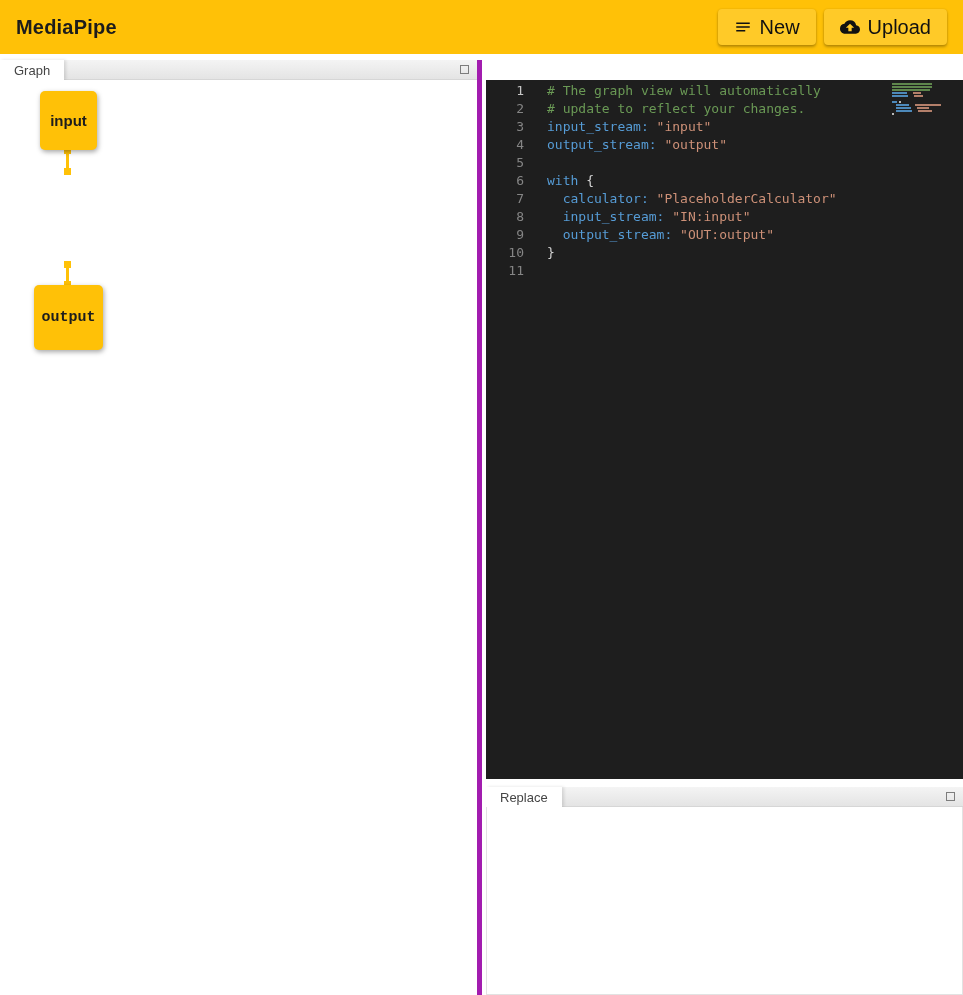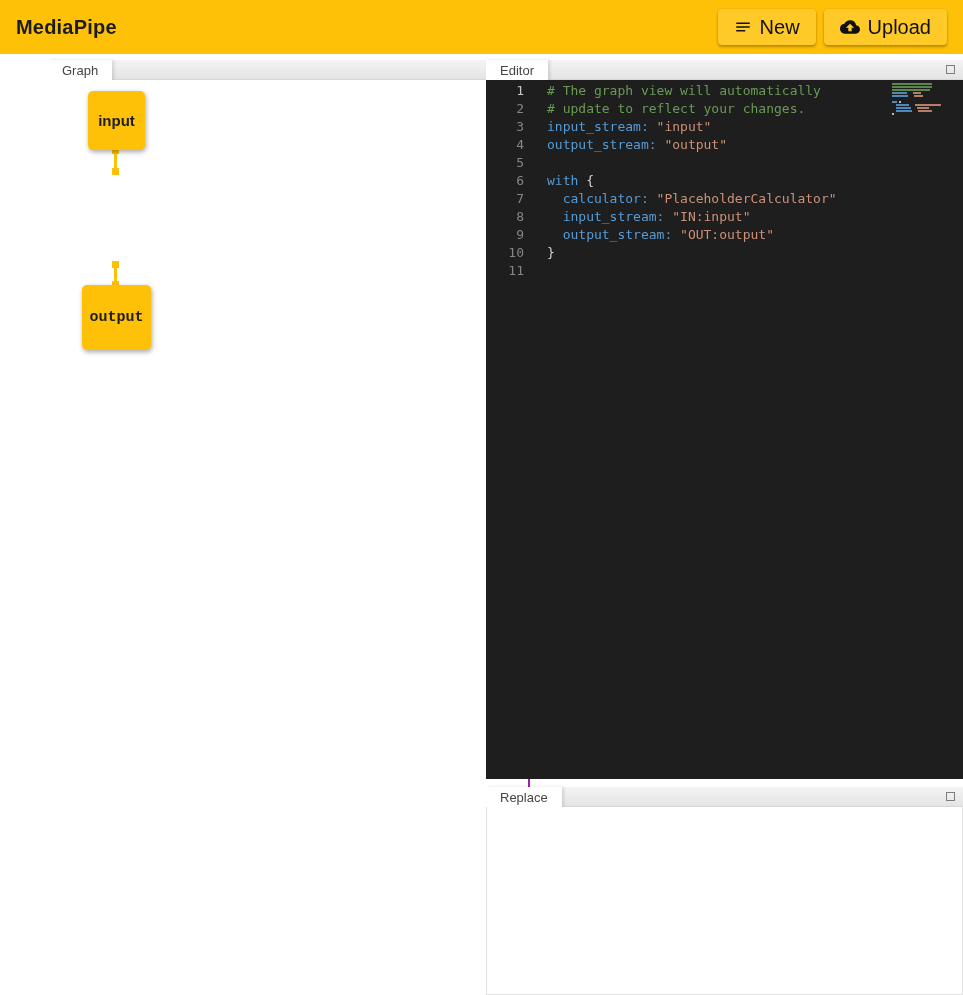--- a/index.html
+++ b/index.html
@@ -13,21 +13,21 @@
   .header-title { font-size:20px; font-weight:bold; color:#1c1c1c; letter-spacing:.2px; }
   .header-actions { margin-left:auto; display:flex; gap:8px; }
   .btn { display:flex; align-items:center; gap:8px; height:36px; padding:0 16px;
          background:var(--btn-bg,#FFCA28); border:none; border-radius:4px;
          font-family:"Liberation Sans", sans-serif; font-size:20px; font-weight:500; color:#111;
          box-shadow:0 2px 3px rgba(0,0,0,.28), 0 0 2px rgba(0,0,0,.12); cursor:pointer; }
   .btn svg { display:block; }
 
   
   .panel { position:absolute; background:#fff; }
-  .panel-graph    { left:0;     top:60px;  width:482px; height:935px; border-right:2px solid #a21caf;margin-left:48px; }
+  .panel-graph    { left:0;     top:60px;  width:482px; height:935px; border-right:5px solid #a21caf; }
   .panel-editor   { left:486px; top:60px;  width:477px; height:719px; }
   .panel-feedback { left:486px; top:787px; width:477px; height:208px; }
   .tabbar { position:relative; height:20px; background:linear-gradient(#f4f4f4,#e4e4e4);
             border-bottom:1px solid #d6d6d6; }
   .tab { position:absolute; left:0; top:0; height:20px; padding:0 14px; background:#fff;
          display:flex; align-items:center; font-size:13px; color:#454545;
          box-shadow:2px 0 3px rgba(0,0,0,.12); cursor:pointer; white-space:nowrap; }
   .maxbtn { position:absolute; right:8px; top:5px; width:9px; height:9px;
             border:1px solid #7d7d7d; background:transparent; padding:0; cursor:pointer; }
 
@@ -122,26 +122,20 @@
       </div>
 
 
       <div class="gnode node-output">
         <span>output</span>
       </div>
     </div>
   </section>
 
   <section class="panel panel-editor">
-    <div class="tabbar">
-      <div class="tab">
-        <span>Editor</span>
-      </div>
-      <button class="maxbtn"></button>
-    </div>
     <div class="editor-content">
       <div class="gutter">
           <div class="line-num active">1</div>
           <div class="line-num">2</div>
           <div class="line-num">3</div>
           <div class="line-num">4</div>
           <div class="line-num">5</div>
           <div class="line-num">6</div>
           <div class="line-num">7</div>
           <div class="line-num">8</div>

